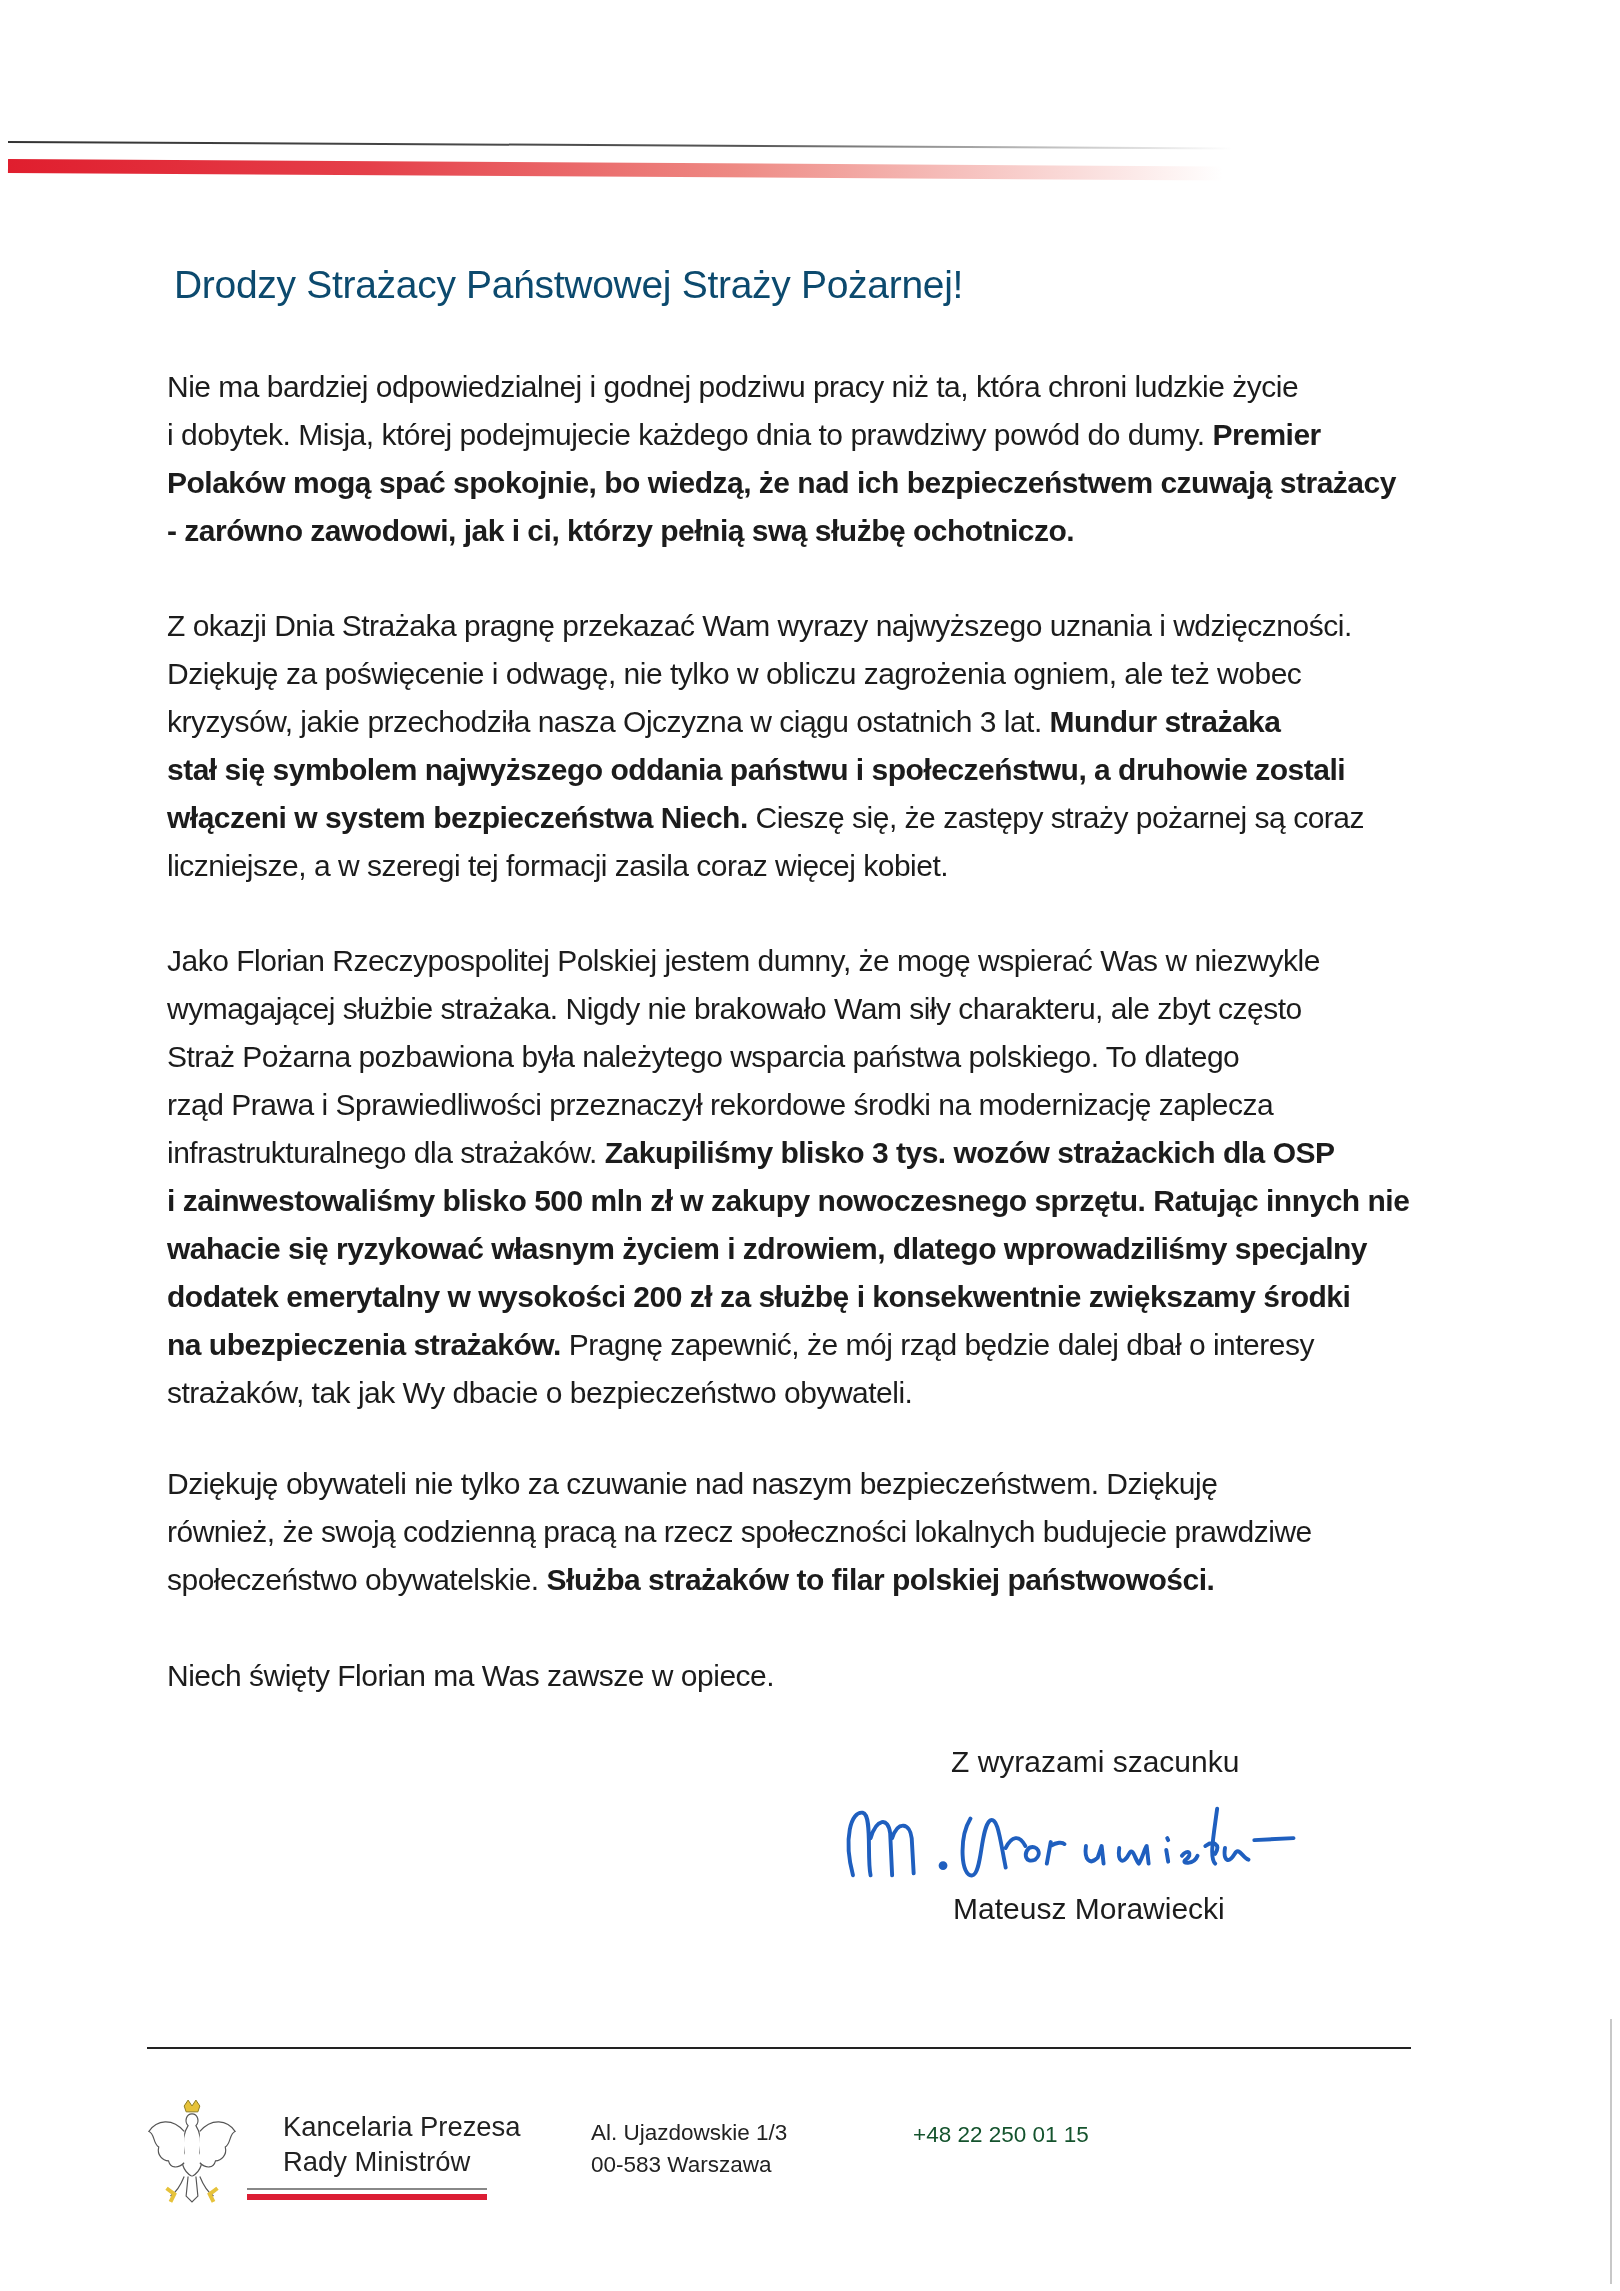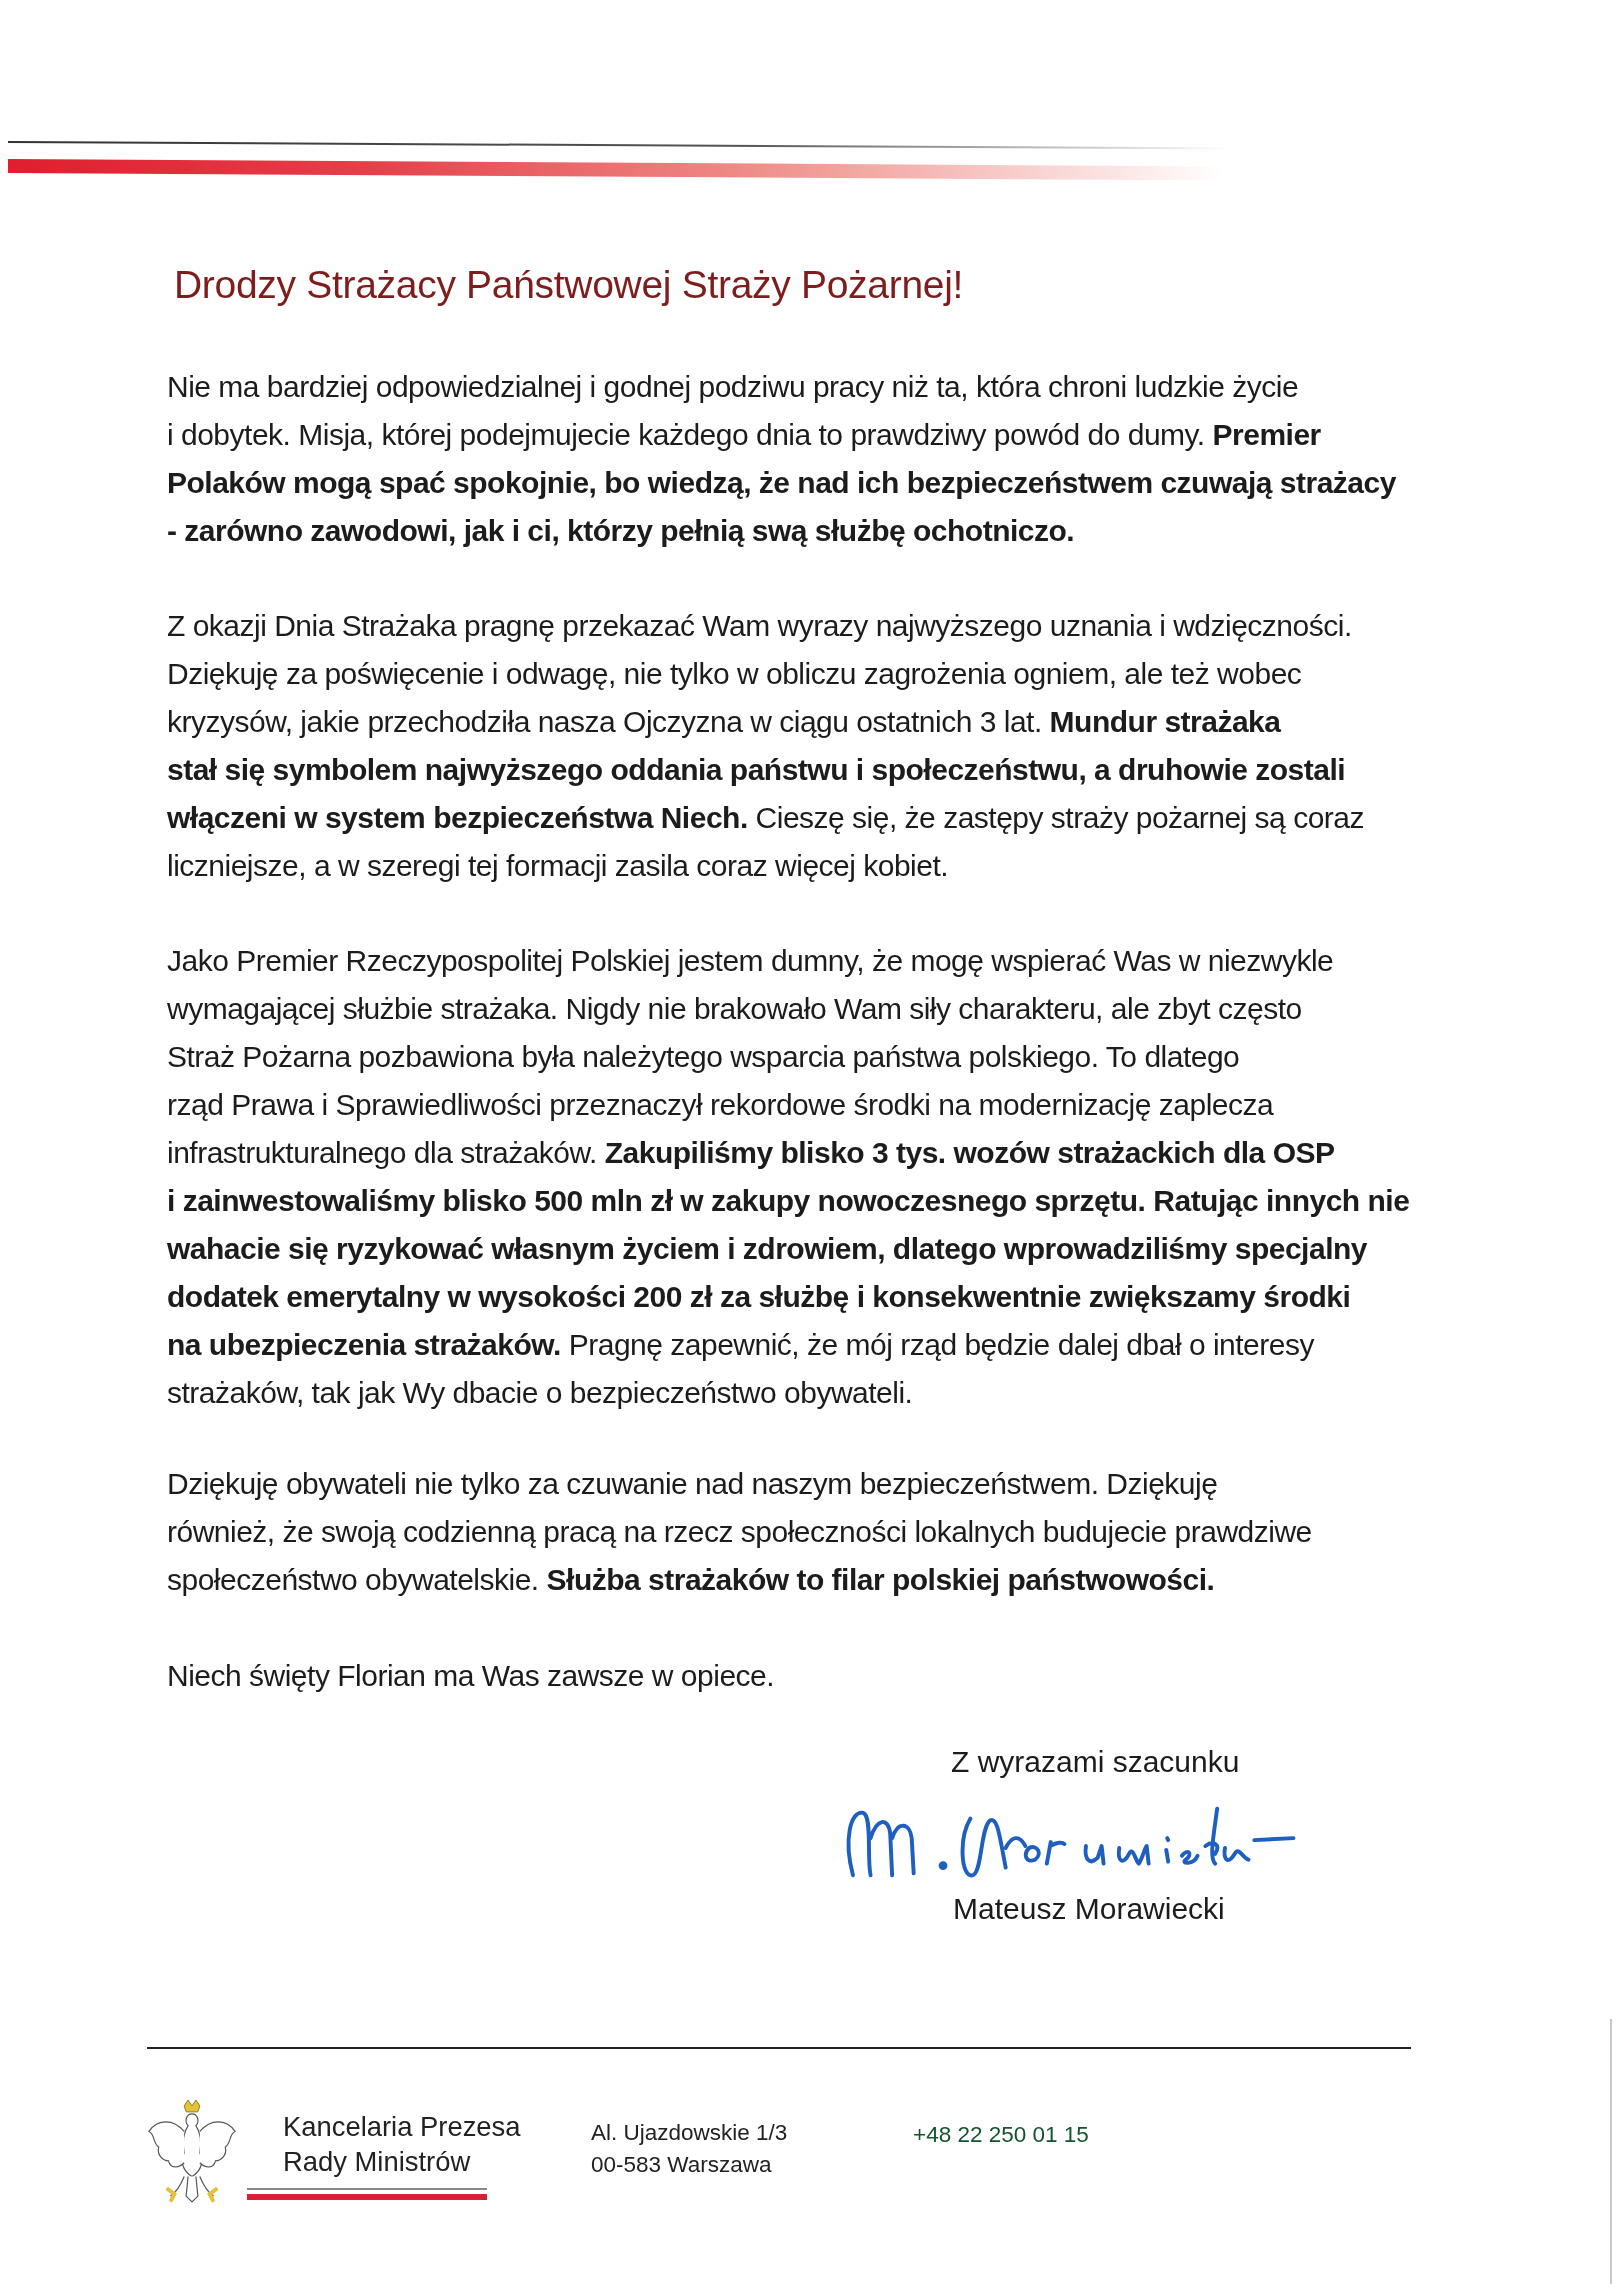--- a/index.html
+++ b/index.html
@@ -4,21 +4,21 @@
 <style>
   html, body { margin: 0; padding: 0; background: #ffffff; }
   body { width: 1620px; height: 2292px; position: relative; overflow: hidden;
          font-family: "Liberation Sans", "DejaVu Sans", sans-serif; color: #1c1c1c; }
   .top-line { position: absolute; left: 7.8px; top: 141px; width: 1225px; height: 2px;
               background: linear-gradient(90deg, #333 0%, #555 60%, rgba(120,120,120,0) 100%);
               transform: rotate(0.3deg); transform-origin: left; }
   .top-bar { position: absolute; left: 7.8px; top: 159px; width: 1215px; height: 13.7px;
              background: linear-gradient(90deg, #e01e2e 0%, #e5404a 30%, #ee8a84 60%, rgba(250,210,205,0) 100%);
              transform: rotate(0.35deg); transform-origin: left; }
-  .salutation { position: absolute; left: 174px; top: 263px; font-size: 39px; color: #7f1d1d;
+  .salutation { position: absolute; left: 174px; top: 263px; font-size: 39px; color: #0c4a6e;
                 letter-spacing: -0.3px; }
   .para { position: absolute; left: 167px; width: 1274px; font-size: 30px; line-height: 48px;
           text-align: justify; letter-spacing: -0.5px; }
   .para b { font-weight: bold; }
   .line { display: block; white-space: nowrap; }
   .closing { position: absolute; left: 951px; top: 1745px; font-size: 30px; }
   .signature { position: absolute; left: 833px; top: 1799px; width: 549px; height: 93px; }
   .signer { position: absolute; left: 953px; top: 1892px; font-size: 30px; }
   .footer-rule { position: absolute; left: 147px; top: 2047px; width: 1264px; height: 2px; background: #222; }
   .emblem { position: absolute; left: 145px; top: 2098px; width: 94px; height: 108px; }
@@ -45,21 +45,21 @@
   </div>
 <div class="para" style="top:602px">
     <span class="line"><span>Z okazji Dnia Strażaka pragnę przekazać Wam wyrazy najwyższego uznania i wdzięczności.</span></span>
     <span class="line"><span>Dziękuję za poświęcenie i odwagę, nie tylko w obliczu zagrożenia ogniem, ale też wobec</span></span>
     <span class="line"><span>kryzysów, jakie przechodziła nasza Ojczyzna w ciągu ostatnich 3 lat. </span><b>Mundur strażaka</b></span>
     <span class="line"><b>stał się symbolem najwyższego oddania państwu i społeczeństwu, a druhowie zostali</b></span>
     <span class="line"><b>włączeni w system bezpieczeństwa Niech.</b><span> Cieszę się, że zastępy straży pożarnej są coraz</span></span>
     <span class="line"><span>liczniejsze, a w szeregi tej formacji zasila coraz więcej kobiet.</span></span>
   </div>
 <div class="para" style="top:937px">
-    <span class="line"><span>Jako Premier Rzeczypospolitej Polskiej jestem dumny, że mogę wspierać Was w niezwykle</span></span>
+    <span class="line"><span>Jako Florian Rzeczypospolitej Polskiej jestem dumny, że mogę wspierać Was w niezwykle</span></span>
     <span class="line"><span>wymagającej służbie strażaka. Nigdy nie brakowało Wam siły charakteru, ale zbyt często</span></span>
     <span class="line"><span>Straż Pożarna pozbawiona była należytego wsparcia państwa polskiego. To dlatego</span></span>
     <span class="line"><span>rząd Prawa i Sprawiedliwości przeznaczył rekordowe środki na modernizację zaplecza</span></span>
     <span class="line"><span>infrastrukturalnego dla strażaków. </span><b>Zakupiliśmy blisko 3 tys. wozów strażackich dla OSP</b></span>
     <span class="line"><b>i zainwestowaliśmy blisko 500 mln zł w zakupy nowoczesnego sprzętu. Ratując innych nie</b></span>
     <span class="line"><b>wahacie się ryzykować własnym życiem i zdrowiem, dlatego wprowadziliśmy specjalny</b></span>
     <span class="line"><b>dodatek emerytalny w wysokości 200 zł za służbę i konsekwentnie zwiększamy środki</b></span>
     <span class="line"><b>na ubezpieczenia strażaków.</b><span> Pragnę zapewnić, że mój rząd będzie dalej dbał o interesy</span></span>
     <span class="line"><span>strażaków, tak jak Wy dbacie o bezpieczeństwo obywateli.</span></span>
   </div>

